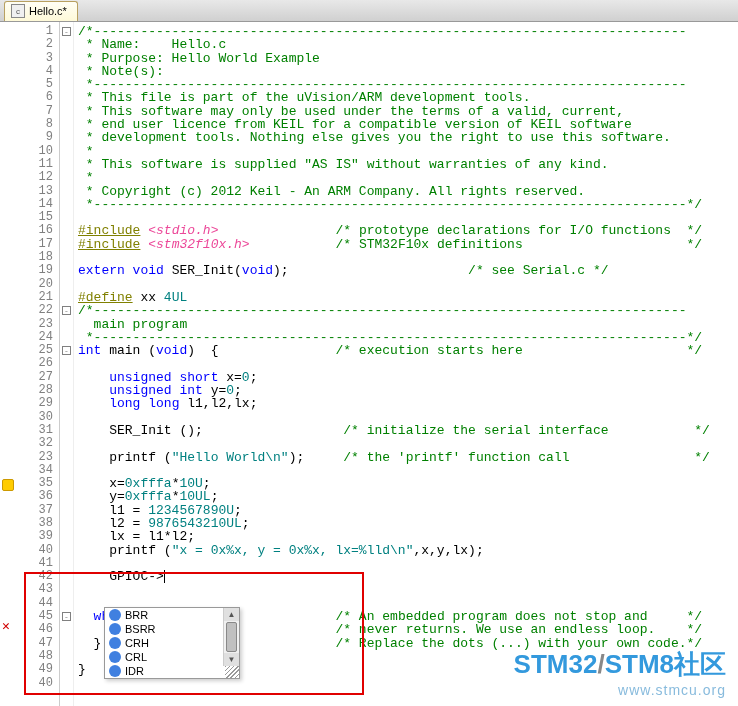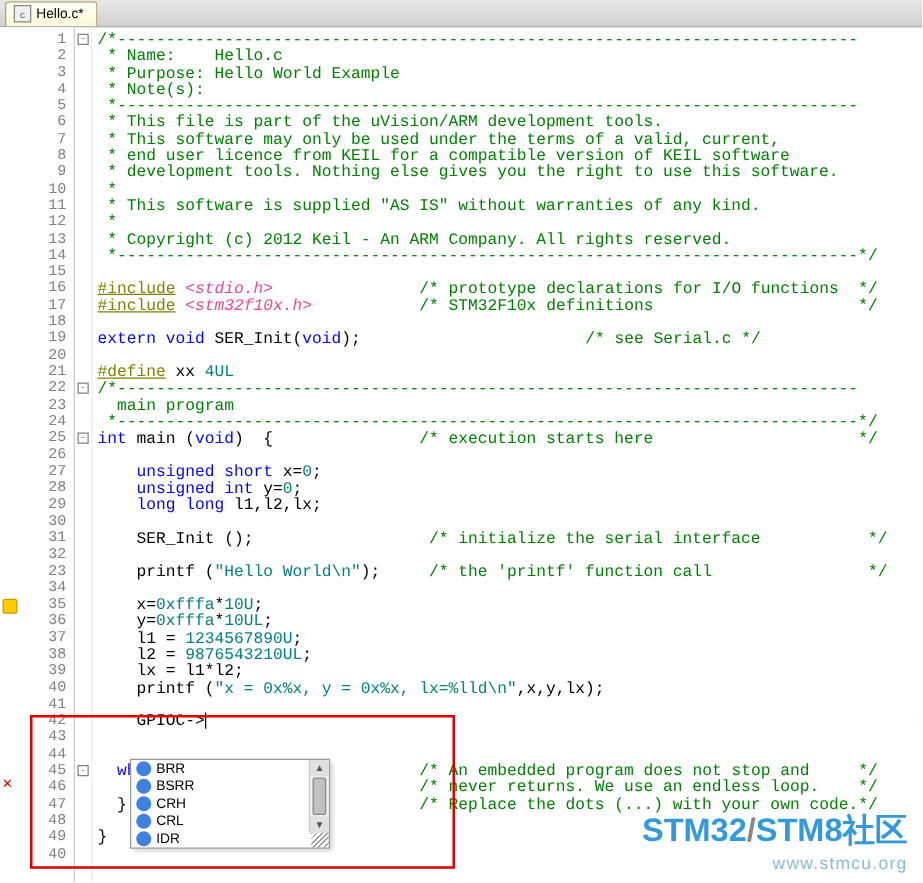--- a/index.html
+++ b/index.html
@@ -19,21 +19,21 @@
 .c-pp { color:#808000;text-decoration:underline; }
 .c-str { color:#008080; }
 .c-num { color:#008080; }
 .c-inc { color:#ec4899;font-style:italic; }
 .hl-line { background:#d8ffd8; position:absolute; left:0; right:0; height:13.3px; z-index:-1; }
 .cursor { border-left:1px solid #000; display:inline-block; height:13px; vertical-align:bottom; }
 .redbox { position:absolute; border:2px solid #e00000; left:24px; top:550px; width:340px; height:123px; pointer-events:none; z-index:5; }
 .err-icon { position:absolute; left:2px; width:12px; height:12px; }
 .err-icon.x { color:#d00000; font-size:13px; font-weight:bold; line-height:12px; }
 .err-icon.w { background:#ffcc00; border:1px solid #cc9900; border-radius:2px; }
-.popup { position:absolute; left:104px; top:585px; width:160px; background:#fff; border:1px solid #999; box-shadow:2px 2px 4px rgba(0,0,0,0.2); z-index:10; font-family:Tahoma,sans-serif; font-size:11px; }
+.popup { position:absolute; left:104px; top:585px; width:136px; background:#fff; border:1px solid #999; box-shadow:2px 2px 4px rgba(0,0,0,0.2); z-index:10; font-family:Tahoma,sans-serif; font-size:11px; }
 .popup-inner { max-height:90px; overflow:hidden; }
 .popup-item { padding:1px 4px; display:flex; align-items:center; gap:4px; cursor:pointer; }
 .pi-icon { width:12px; height:12px; background:#4080e0; border-radius:50%; display:inline-block; flex-shrink:0; }
 .popup-scroll { position:absolute; right:0; top:0; bottom:12px; width:16px; background:#f0f0f0; border-left:1px solid #ccc; }
 .popup-thumb { position:absolute; top:14px; left:2px; right:2px; height:30px; background:#c0c0c0; border:1px solid #888; border-radius:2px; }
 .popup-btn { position:absolute; left:0; right:0; height:13px; background:#e0e0e0; text-align:center; font-size:8px; line-height:13px; color:#555; }
 .popup-resize { position:absolute; right:0; bottom:0; width:14px; height:12px; background:repeating-linear-gradient(135deg,#999 0 1px,transparent 1px 3px); cursor:nwse-resize; }
 .watermark { position:absolute; right:12px; bottom:8px; text-align:right; font-family:Arial,sans-serif; pointer-events:none; z-index:3; }
 .wm1 { font-size:26px; font-weight:bold; }
 .wm1 .a { color:#3399dd; } .wm1 .b { color:#888; } .wm1 .c { color:#3399dd; }

